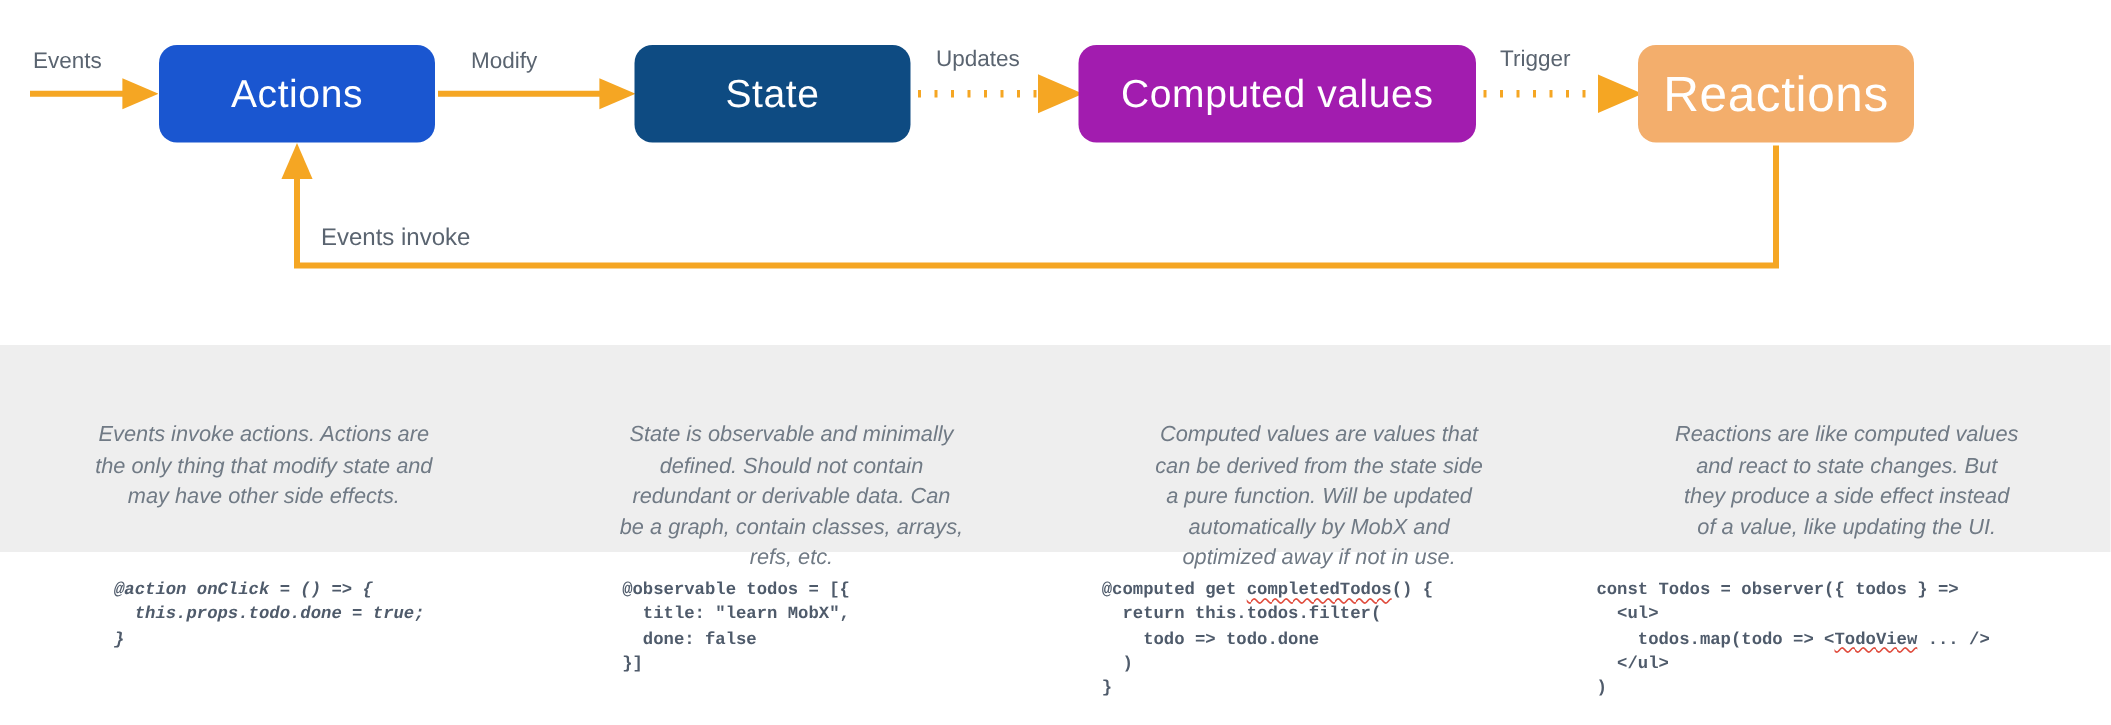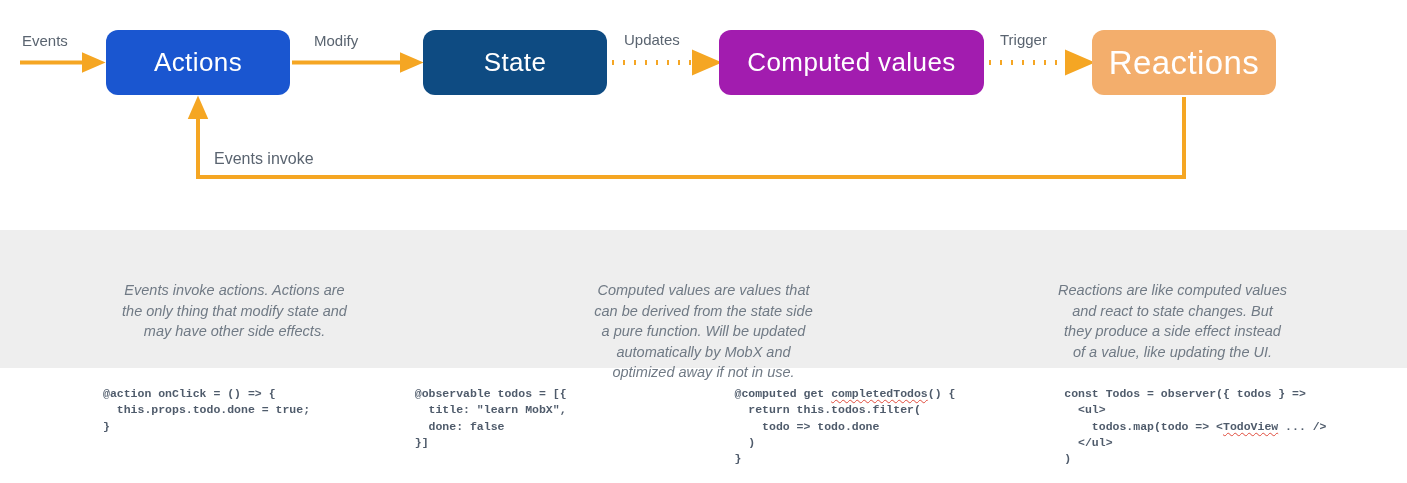--- a/index.html
+++ b/index.html
@@ -114,21 +114,21 @@
   .code-block {
     position: absolute;
     top: 6px;
     font-family: "Liberation Mono", monospace;
     font-size: 11.5px;
     line-height: 1.42;
     font-weight: bold;
     color: #4f5b6b;
     white-space: pre;
   }
-  #code-actions   { left: 103px; }
+  #code-actions   { left: 76px; font-style: italic; }
   #code-state     { left: 63px; }
   #code-computed  { left: 20px; margin-left: 11px; }
   #code-reactions { left: 9px; }
 
   .squiggle {
     text-decoration: underline;
     text-decoration-style: wavy;
     text-decoration-color: #e04b3c;
     text-decoration-thickness: 1px;
     text-underline-offset: 2px;
@@ -181,20 +181,23 @@
   <div class="edge-label" id="label-updates">Updates</div>
   <div class="edge-label" id="label-trigger">Trigger</div>
   <div class="edge-label" id="label-events-invoke">Events invoke</div>
 </div>
 
 <div id="desc-band">
   <div class="desc-col">
     <div class="desc-text">Events invoke actions. Actions are the only thing that modify state and may have other side effects.</div>
   </div>
   <div class="desc-col">
+    <div class="desc-text">State is observable and minimally defined. Should not contain redundant or derivable data. Can be a graph, contain classes, arrays, refs, etc.</div>
+  </div>
+  <div class="desc-col">
     <div class="desc-text">Computed values are values that can be derived from the state side a pure function. Will be updated automatically by MobX and optimized away if not in use.</div>
   </div>
   <div class="desc-col">
     <div class="desc-text">Reactions are like computed values and react to state changes. But they produce a side effect instead of a value, like updating the UI.</div>
   </div>
 </div>
 
 <div id="code-row">
   <div class="code-col">
     <div class="code-block" id="code-actions">@action onClick = () =&gt; {

